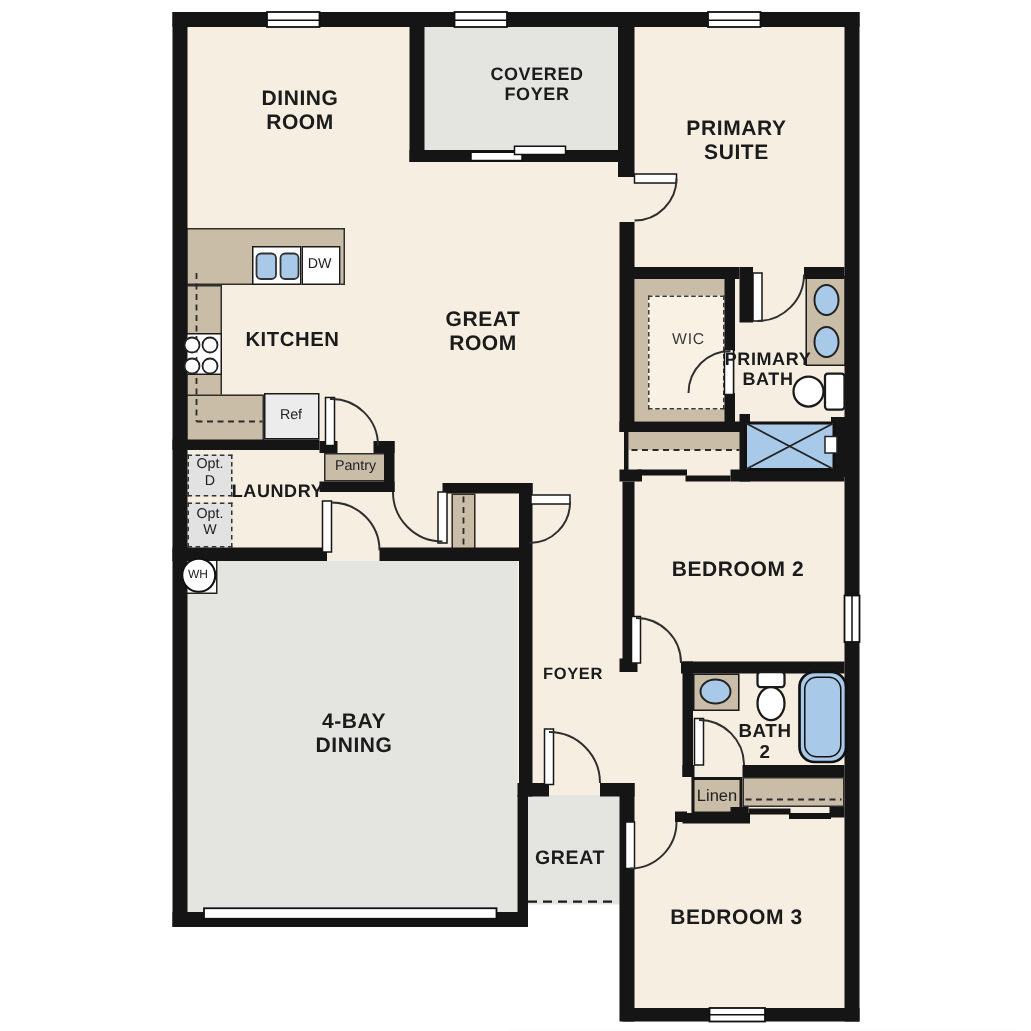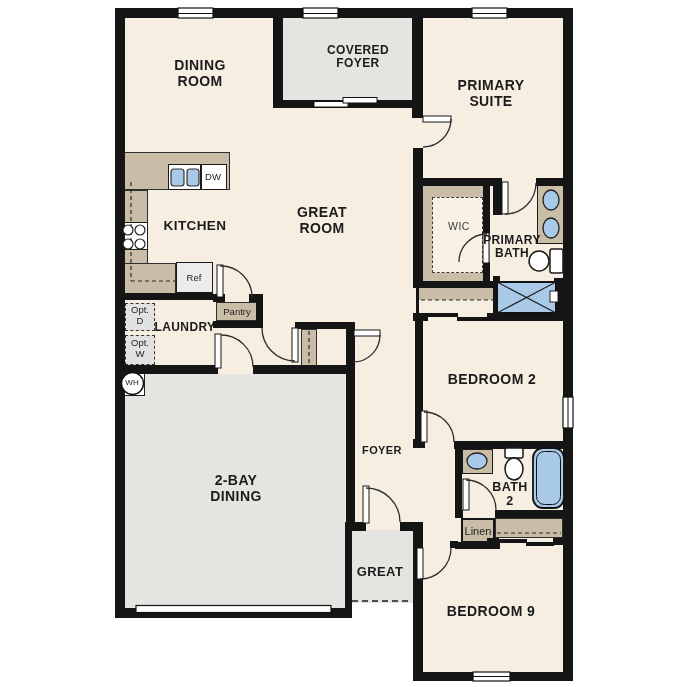--- a/index.html
+++ b/index.html
@@ -228,23 +228,23 @@
       <div>BATH</div>
   </div>
   <div class="lbl" style="left:185px;top:328px;font-size:12px;">LAUNDRY</div>
   <div class="lbl room" style="left:492px;top:380px;">BEDROOM 2</div>
   <div class="lbl" style="left:382px;top:450px;font-size:11px;">FOYER</div>
   <div class="lbl" style="left:510px;top:494px;font-size:12.5px;">
     <div>BATH</div>
       <div>2</div>
   </div>
   <div class="lbl" style="left:380px;top:572px;font-size:13px;">GREAT</div>
-  <div class="lbl room" style="left:491px;top:612px;">BEDROOM 9</div>
+  <div class="lbl room" style="left:491px;top:612px;">BEDROOM 3</div>
   <div class="lbl room" style="left:236px;top:489px;">
-    <div>2-BAY</div>
+    <div>4-BAY</div>
       <div>DINING</div>
   </div>
 
   <div class="lbl sm" style="left:237px;top:312px;">Pantry</div>
   <div class="lbl sm" style="left:194px;top:278px;">Ref</div>
   <div class="lbl sm" style="left:213px;top:177px;">DW</div>
   <div class="lbl sm" style="left:140px;top:316px;">
     <div>Opt.</div>
       <div>D</div>
   </div>

